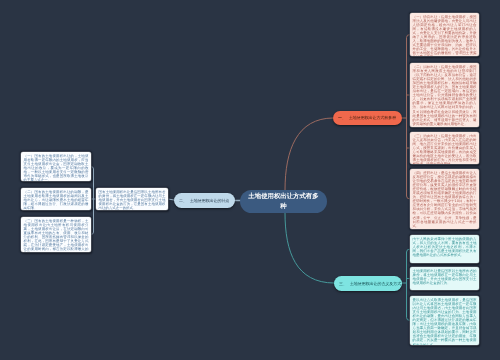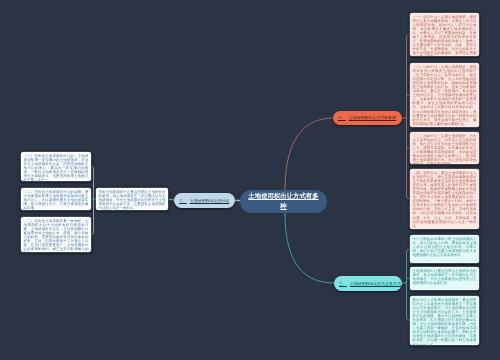--- a/index.html
+++ b/index.html
@@ -1,21 +1,21 @@
 <!DOCTYPE html>
 <html><head>
 <meta charset="utf-8">
 <title>Mind map</title>
 <style>
   html,body{margin:0;padding:0;}
   body{width:500px;height:360px;background:#2a3444;overflow:hidden;position:relative;
        font-family:"DejaVu Sans",sans-serif;}
   #stage{position:absolute;left:0;top:0;width:500px;height:360px;}
   svg#links{position:absolute;left:0;top:0;width:500px;height:360px;}
-  .node{position:absolute;box-sizing:border-box;display:flex;align-items:center;text-decoration:underline;}
+  .node{position:absolute;box-sizing:border-box;display:flex;align-items:center;}
   .rootnode{justify-content:center;text-align:center;font-weight:bold;
             font-size:6.4px;line-height:1.45;border-radius:12px;padding:0 8px;}
   .bnode{border-radius:8px;font-size:3.95px;white-space:nowrap;padding:0 5px;
          box-shadow:0 1px 2.5px rgba(0,0,0,.55);}
   .bnode .idx{margin-right:3px;}
   .panel{position:absolute;box-sizing:border-box;border-radius:2px;
          font-size:3.45px;line-height:4.05px;padding:2px 2.6px;overflow:hidden;
          text-align:justify;word-break:break-all;
          box-shadow:0 0 0 0.5px rgba(255,255,255,.4), 0 0 1.6px 0.8px rgba(10,16,28,.85), 1px 1.5px 2px rgba(0,0,0,.35);}
 </style>

